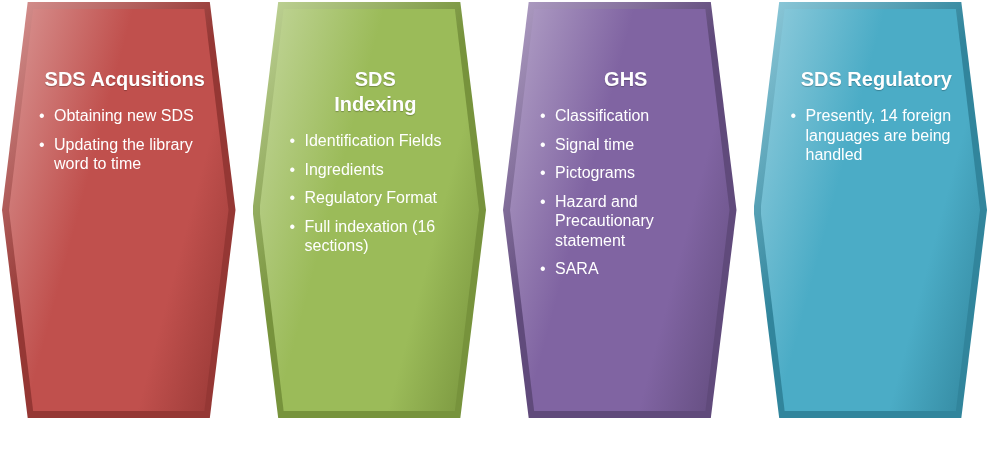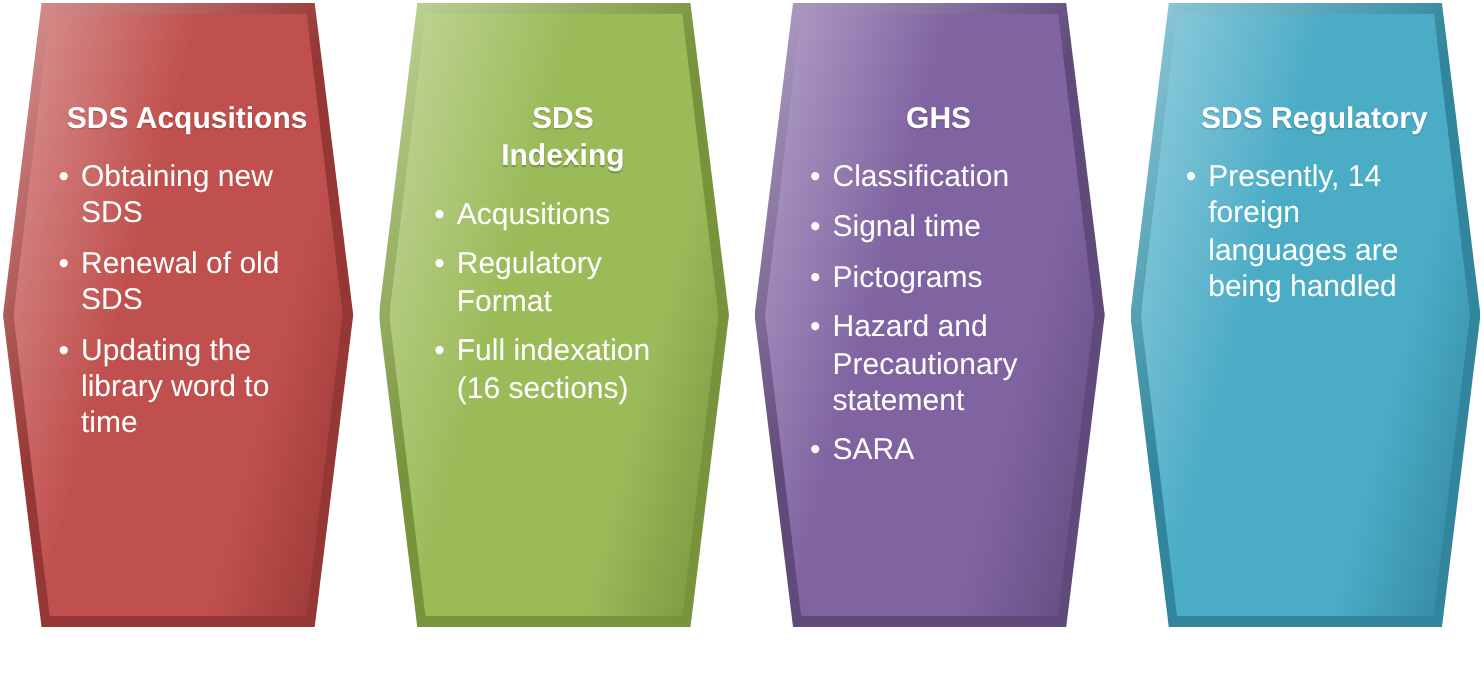--- a/index.html
+++ b/index.html
@@ -43,52 +43,52 @@
   }
   .panel-bullets{
     list-style:none;
     margin:0;
     padding:0;
   }
   .panel-bullets li{
     position:relative;
     padding-left:15px;
     margin-bottom:9px;
-    font-size:20px;
+    font-size:16px;
     line-height:1.22;
   }
   .panel-bullets li::before{
     content:"\2022";
     position:absolute;
     left:0;
     top:0;
   }
 </style>
 </head>
 <body>
 
 <div class="diagram">
 
   <div class="panel" style="--light: #D99694; --base: #C0504D; --dark: #953734;">
     <div class="panel-face">
       <h2 class="panel-title">SDS Acqusitions</h2>
       <ul class="panel-bullets">
         <li>Obtaining new SDS</li>
-        <li>Renewal of old SDS</li>
         <li>Updating the library word to time</li>
       </ul>
     </div>
   </div>
 
   <div class="panel" style="--light: #C3D69B; --base: #9BBB59; --dark: #77933C;">
     <div class="panel-face">
       <h2 class="panel-title">SDS
 Indexing</h2>
       <ul class="panel-bullets">
-        <li>Acqusitions</li>
+        <li>Identification Fields</li>
+        <li>Ingredients</li>
         <li>Regulatory Format</li>
         <li>Full indexation (16 sections)</li>
       </ul>
     </div>
   </div>
 
   <div class="panel" style="--light: #B3A2C7; --base: #8064A2; --dark: #604A7B;">
     <div class="panel-face">
       <h2 class="panel-title">GHS</h2>
       <ul class="panel-bullets">

